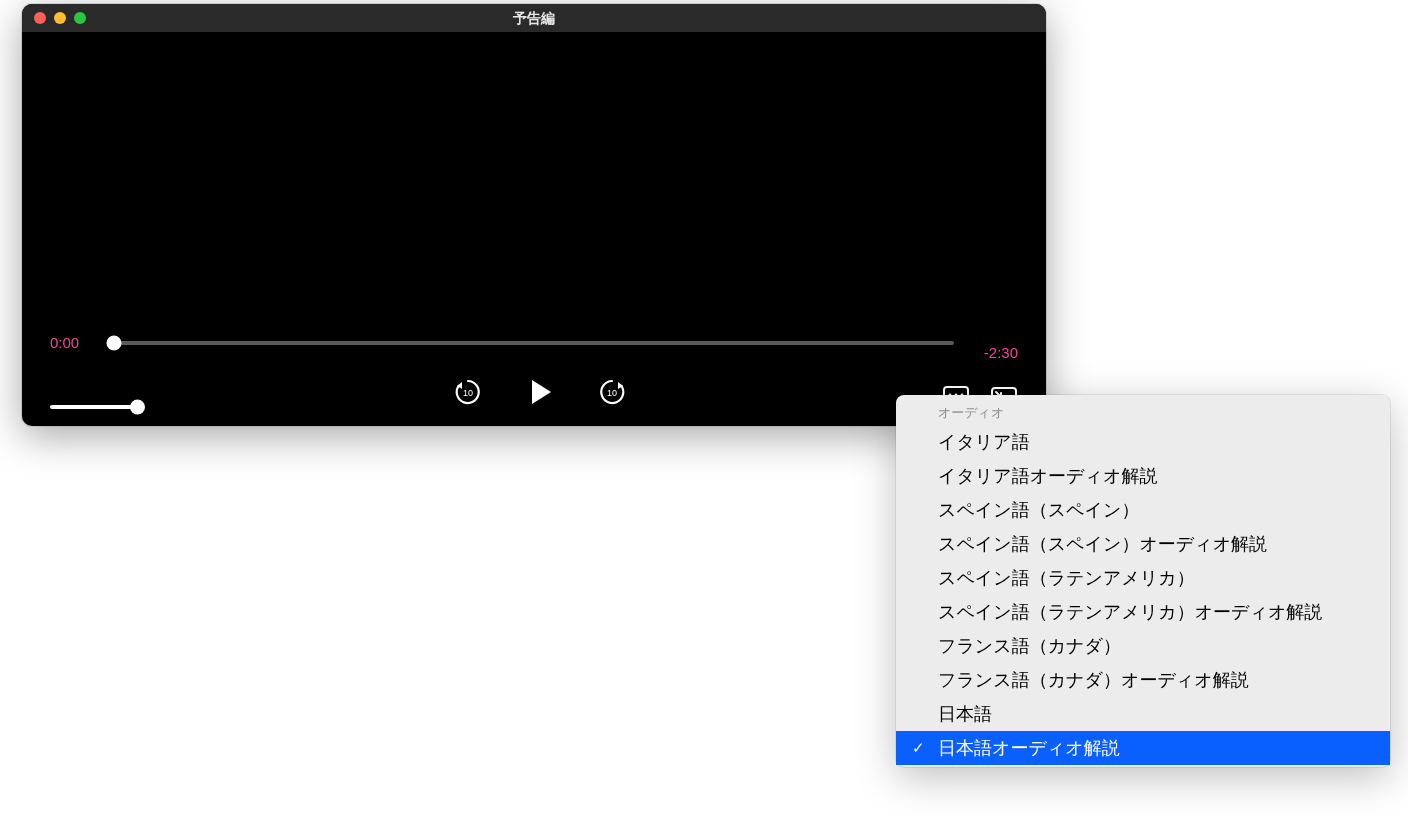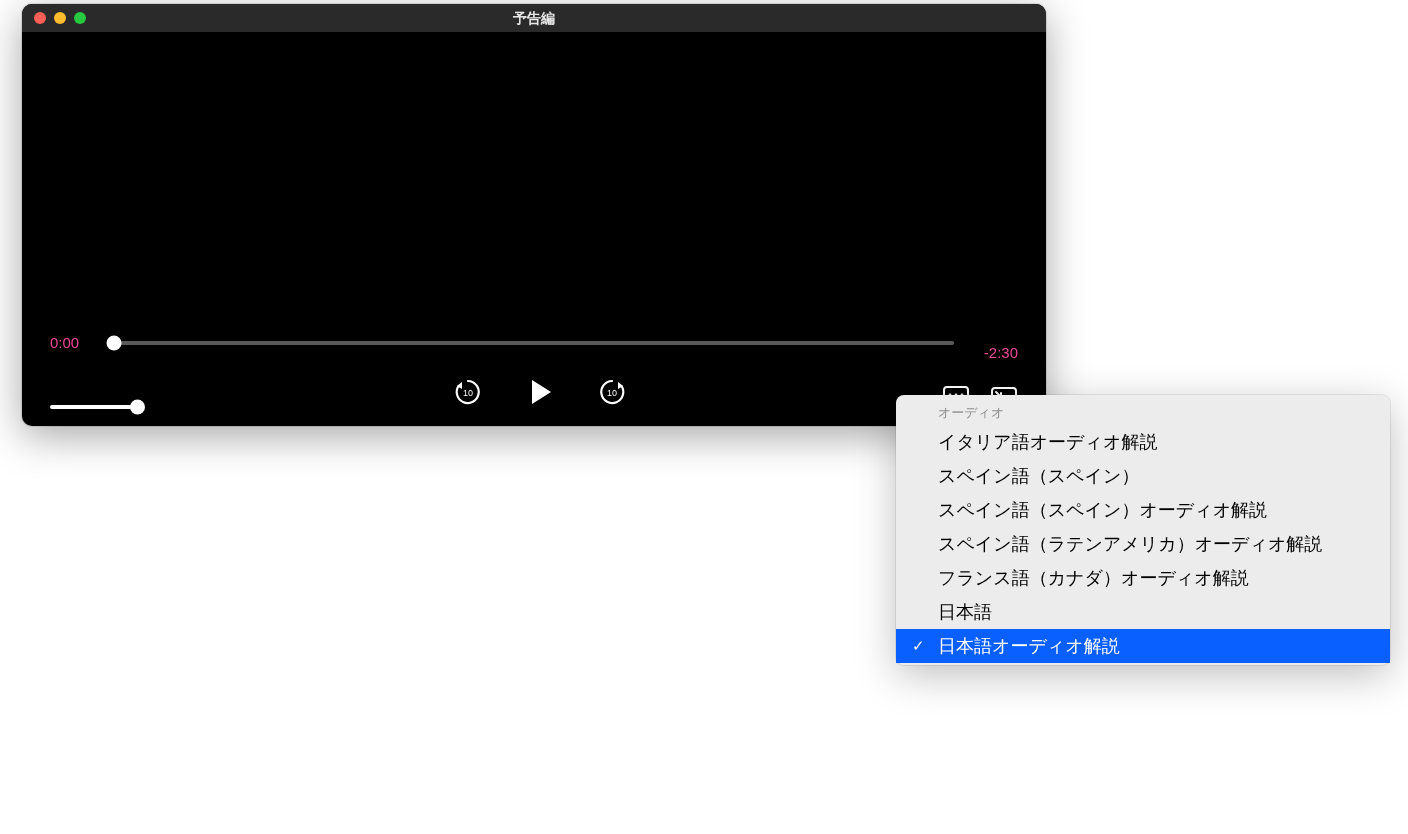--- a/index.html
+++ b/index.html
@@ -237,22 +237,25 @@
           </svg>
         </span>
       </div>
     </div>
   </div>
 </div>
 
 <div class="menu">
   <div class="menu-header">オーディオ</div>
   <div id="menu-items">
+      <div class="menu-item"><span>イタリア語</span></div>
       <div class="menu-item"><span>イタリア語オーディオ解説</span></div>
       <div class="menu-item"><span>スペイン語（スペイン）</span></div>
       <div class="menu-item"><span>スペイン語（スペイン）オーディオ解説</span></div>
+      <div class="menu-item"><span>スペイン語（ラテンアメリカ）</span></div>
       <div class="menu-item"><span>スペイン語（ラテンアメリカ）オーディオ解説</span></div>
+      <div class="menu-item"><span>フランス語（カナダ）</span></div>
       <div class="menu-item"><span>フランス語（カナダ）オーディオ解説</span></div>
       <div class="menu-item"><span>日本語</span></div>
       <div class="menu-item selected"><span class="check">✓</span><span>日本語オーディオ解説</span></div>
     </div>
 
 </div>
 
 </body></html>

